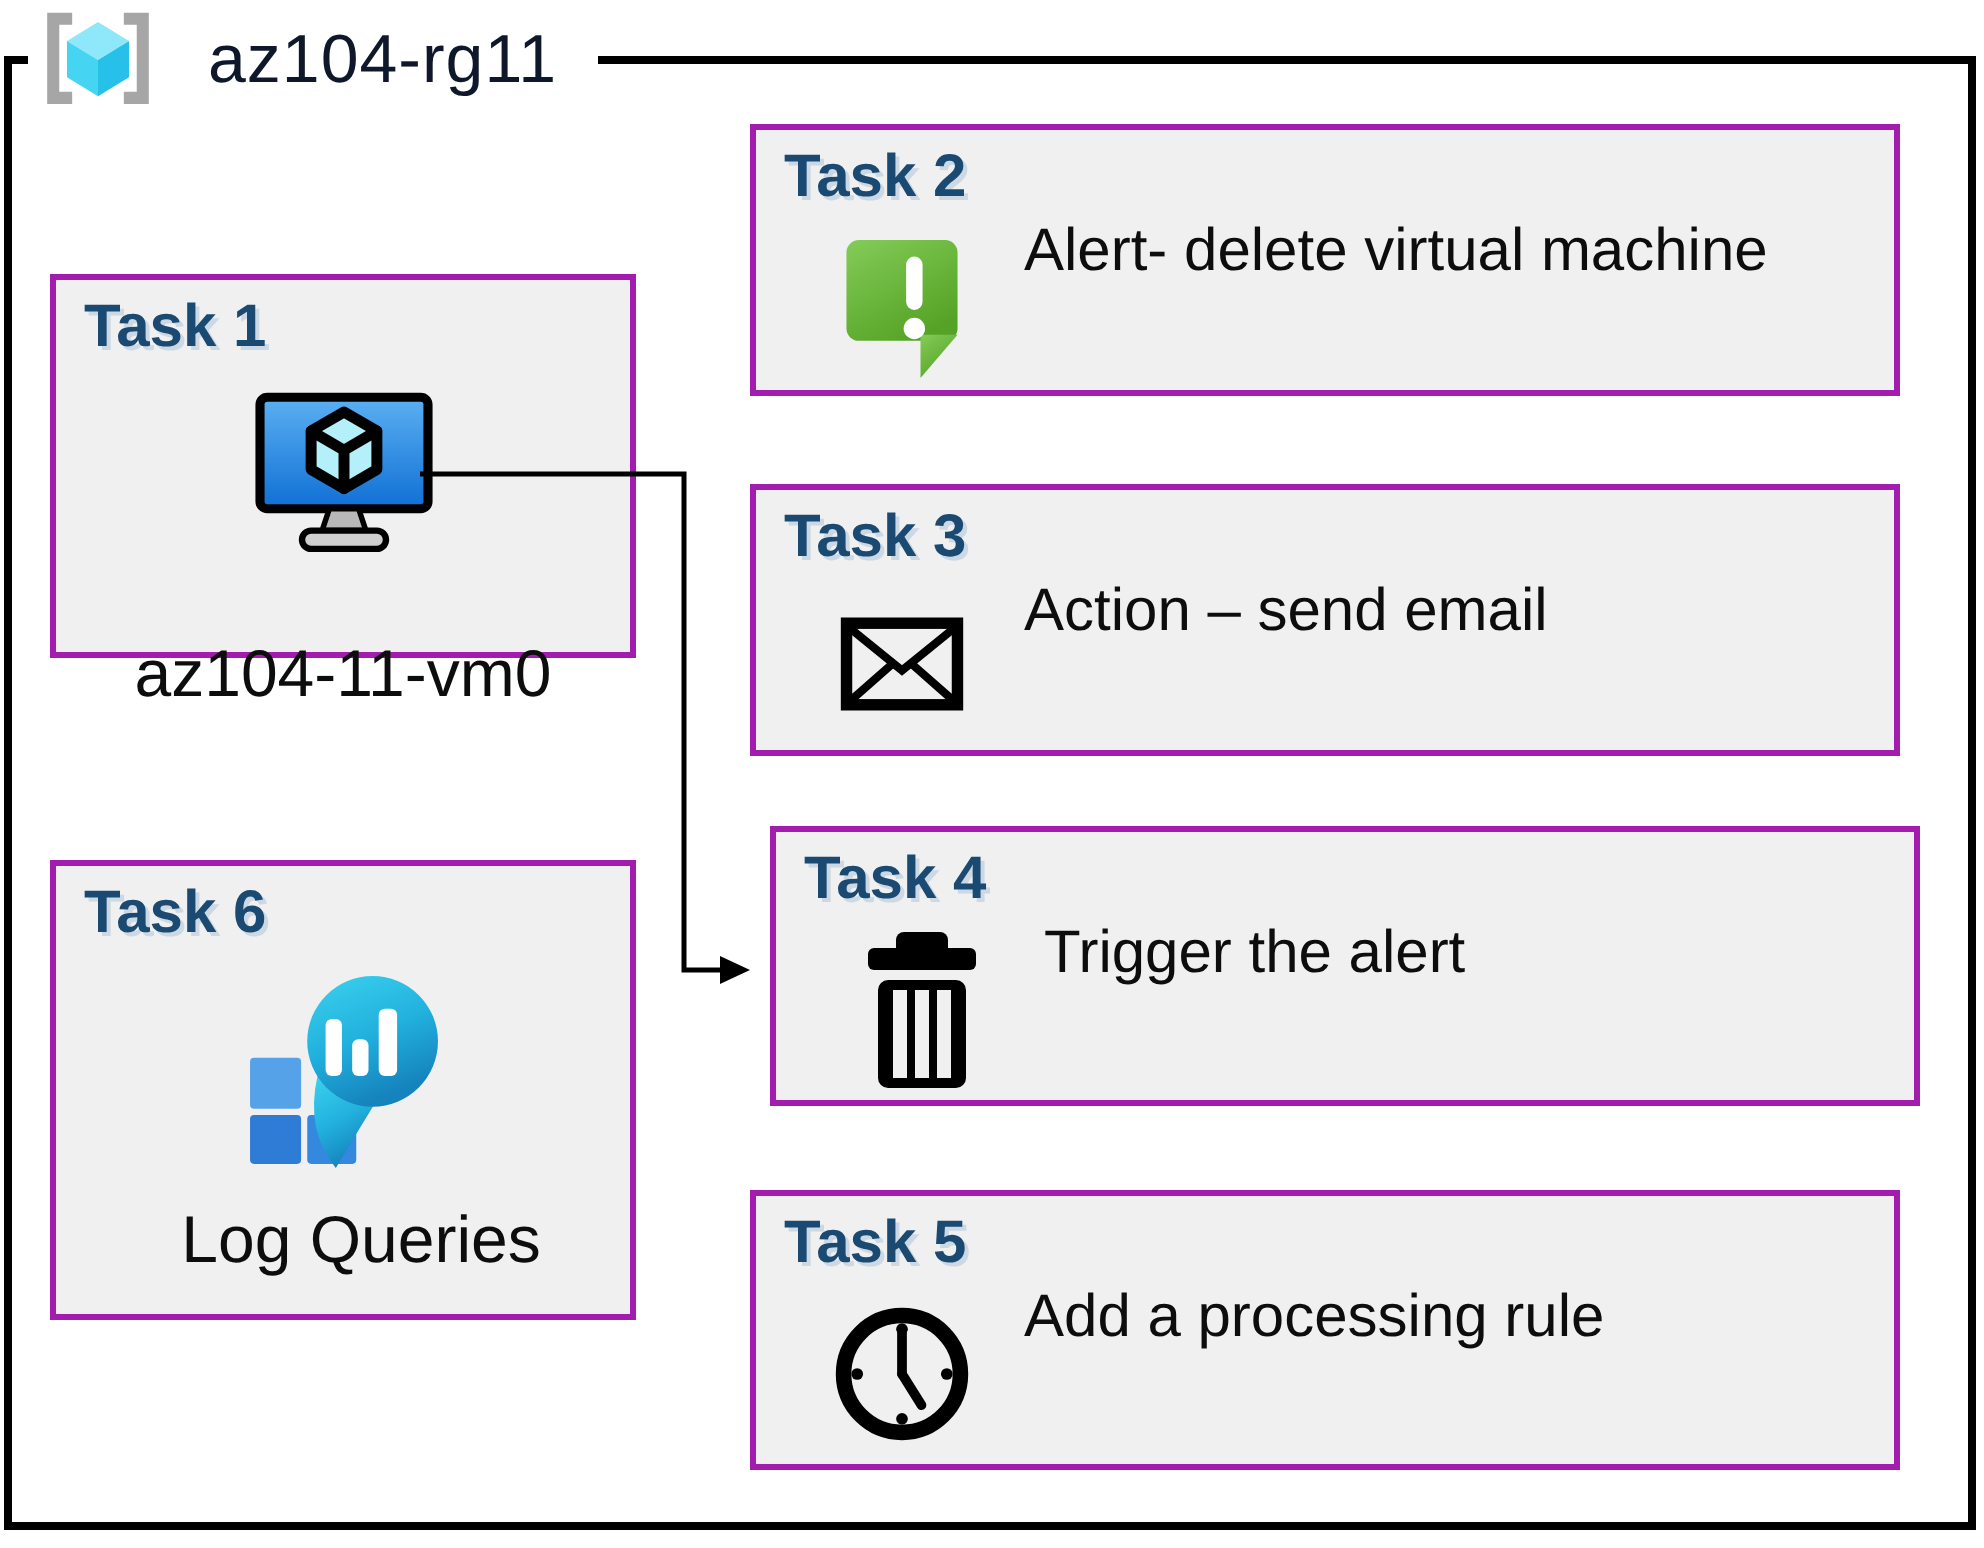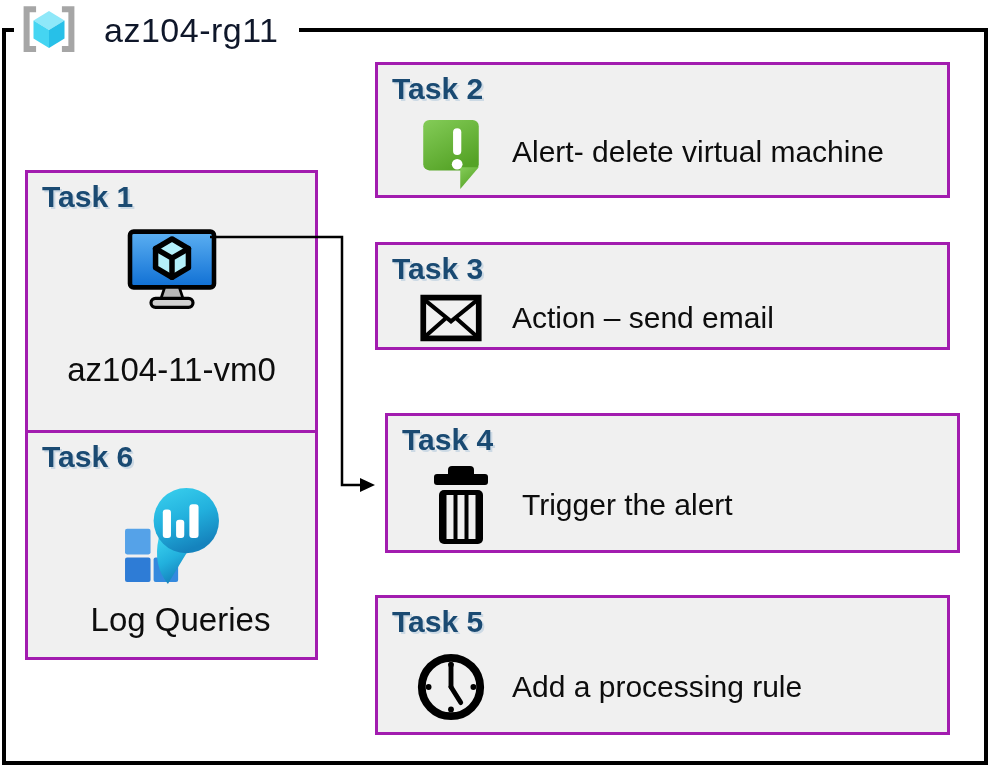--- a/index.html
+++ b/index.html
@@ -21,21 +21,21 @@
     position:absolute;background:#f0f0f0;border:3px solid #a21caf;
     box-sizing:border-box;z-index:2;
   }
   .task-title{
     position:absolute;left:14px;top:7px;
     font-size:30px;font-weight:bold;color:#1a4a72;
     text-shadow:2px 2px 0 rgba(175,198,219,0.55);
   }
   .task-row{
     position:absolute;left:0;top:44px;right:0;bottom:0;
-    display:flex;align-items:center;
+    display:flex;
   }
   .icon-wrap{
     margin-left:34px;width:78px;flex:0 0 auto;
     display:flex;align-items:center;justify-content:center;
   }
   .task-label{font-size:30px;color:#0d0d0d;margin-left:22px;white-space:nowrap;}
   .center-icon{position:absolute;left:50%;transform:translateX(-50%);}
   .center-label{
     position:absolute;left:0;right:0;text-align:center;
     font-size:33px;color:#0d0d0d;
@@ -53,21 +53,21 @@
     <svg class="rg-icon" viewBox="0 0 72 58">
       <path d="M21 5 H10 V51 H21" fill="none" stroke="#a6a6a6" stroke-width="7"></path>
       <path d="M51 5 H62 V51 H51" fill="none" stroke="#a6a6a6" stroke-width="7"></path>
       <polygon points="36,7 54,18 36,29 18,18" fill="#8fe8f9"></polygon>
       <polygon points="18,18 36,29 36,50 18,39" fill="#45d5f2"></polygon>
       <polygon points="54,18 36,29 36,50 54,39" fill="#27c0e8"></polygon>
     </svg>
     <span class="rg-label">az104-rg11</span>
   </div>
 
-  <div class="task-box" style="left:25px;top:137px;width:293px;height:274px;margin-top:33px;">
+  <div class="task-box" style="left:25px;top:137px;width:293px;height:192px;">
     <div class="task-title">Task 1</div>
     <span class="icon-wrap center-icon" style="top:55px;width:94px;margin-left:0;">
       <svg width="92" height="84" viewBox="0 0 100 92">
         <defs>
           <linearGradient id="vmscr" x1="0" y1="0" x2="0" y2="1">
             <stop offset="0" stop-color="#5cb0f2"></stop>
               <stop offset="1" stop-color="#0f6fd4"></stop>
           </linearGradient>
         </defs>
         <rect x="4" y="4" width="92" height="61" rx="4" fill="url(#vmscr)" stroke="#000" stroke-width="5"></rect>
@@ -118,21 +118,21 @@
           <rect x="1" y="1" width="54" height="49" rx="6" fill="url(#grn)"></rect>
           <polygon points="37,47 55,47 37,68" fill="url(#grn)"></polygon>
           <rect x="30" y="9" width="8" height="26" rx="4" fill="#fff"></rect>
           <circle cx="34" cy="44" r="5.2" fill="#fff"></circle>
         </svg>
       </span>
       <span class="task-label">Alert- delete virtual machine</span>
     </div>
   </div>
 
-  <div class="task-box" style="left:375px;top:242px;width:575px;height:108px;padding-left:12px;">
+  <div class="task-box" style="left:375px;top:242px;width:575px;height:136px;padding-left:12px;">
     <div class="task-title">Task 3</div>
     <div class="task-row">
       <span class="icon-wrap">
         <svg width="62" height="48" viewBox="0 0 76 58">
           <rect x="4" y="4" width="68" height="50" fill="none" stroke="#000" stroke-width="7"></rect>
           <path d="M6,7 L38,33 L70,7" fill="none" stroke="#000" stroke-width="5"></path>
           <path d="M7,51 L32,29 M69,51 L44,29" fill="none" stroke="#000" stroke-width="5"></path>
         </svg>
       </span>
       <span class="task-label">Action – send email</span>

